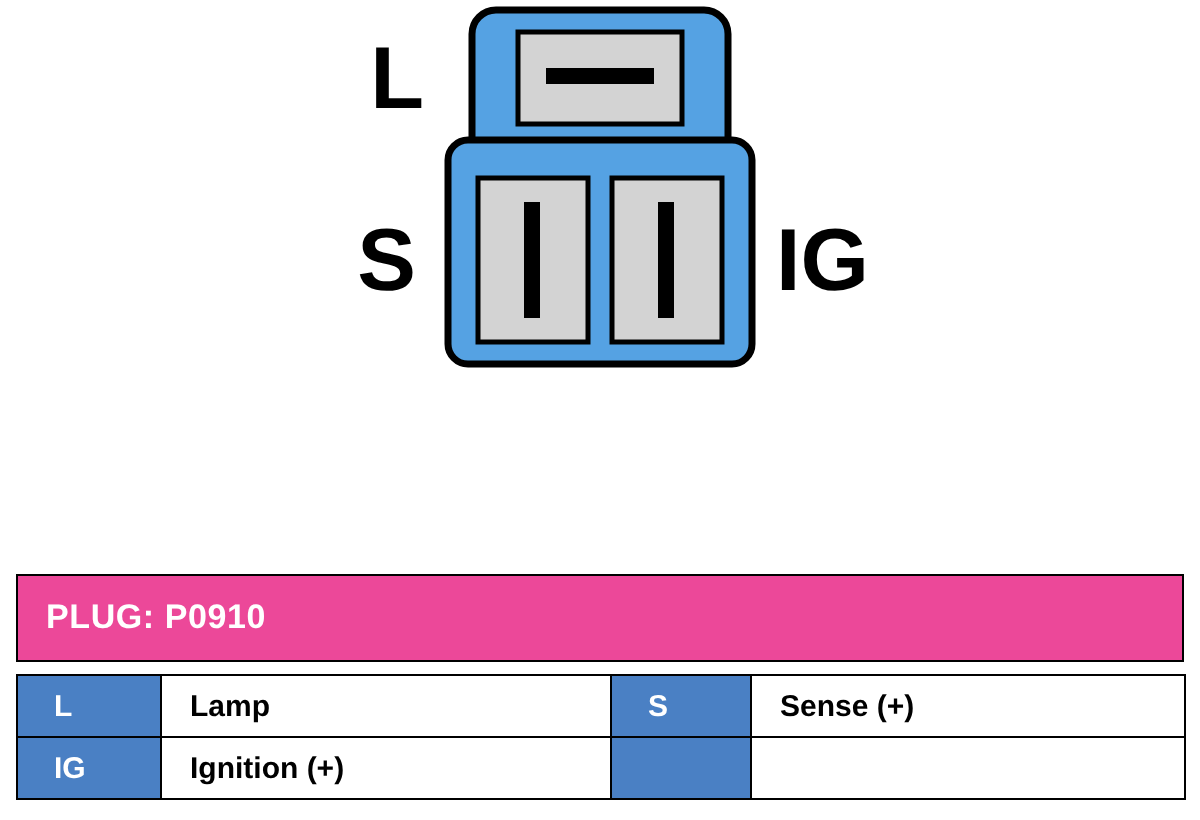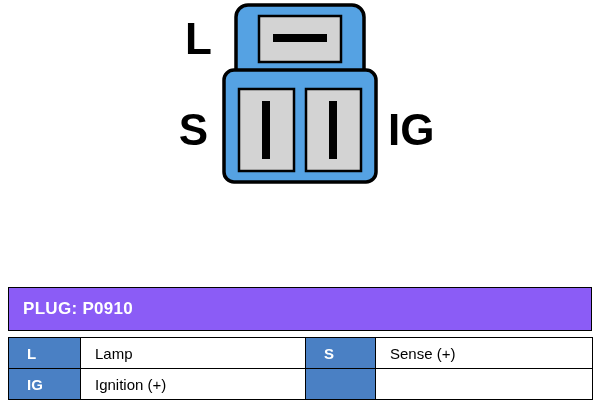--- a/index.html
+++ b/index.html
@@ -24,21 +24,21 @@
     font-weight: bold;
     font-size: 44px;
     fill: #000;
   }
 
   
   .table-area { margin: 0 8px; }
 
   .plug-header {
     height: 44px;
-    background: #8b5cf6;
+    background: #ec4899;
     border: 1px solid #000;
     display: flex;
     align-items: center;
     padding-left: 14px;
     color: #fff;
     font-weight: bold;
     font-size: 17px;
     letter-spacing: 0.3px;
     margin-bottom: 6px;
   }
@@ -49,20 +49,21 @@
     table-layout: fixed;
   }
   table.pinout td {
     border: 1px solid #000;
     height: 31px;
     font-size: 15px;
     padding: 0 0 0 14px;
     vertical-align: middle;
     overflow: hidden;
     white-space: nowrap;
+    font-weight: bold;
   }
   table.pinout td.pin {
     background: #4a80c4;
     color: #fff;
     font-weight: bold;
     padding-left: 18px;
   }
   .c-pin1  { width: 72px; }
   .c-desc1 { width: 225px; }
   .c-pin2  { width: 70px; }

